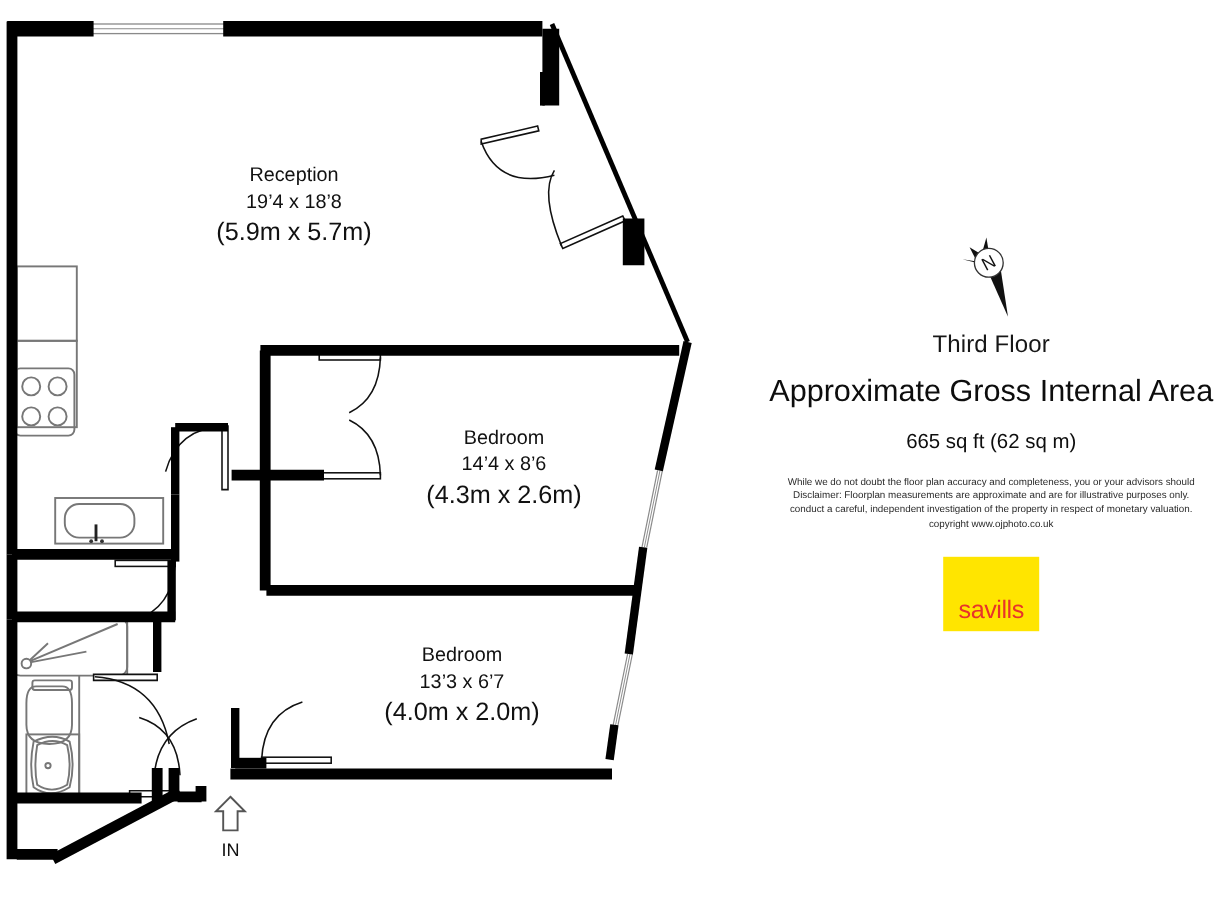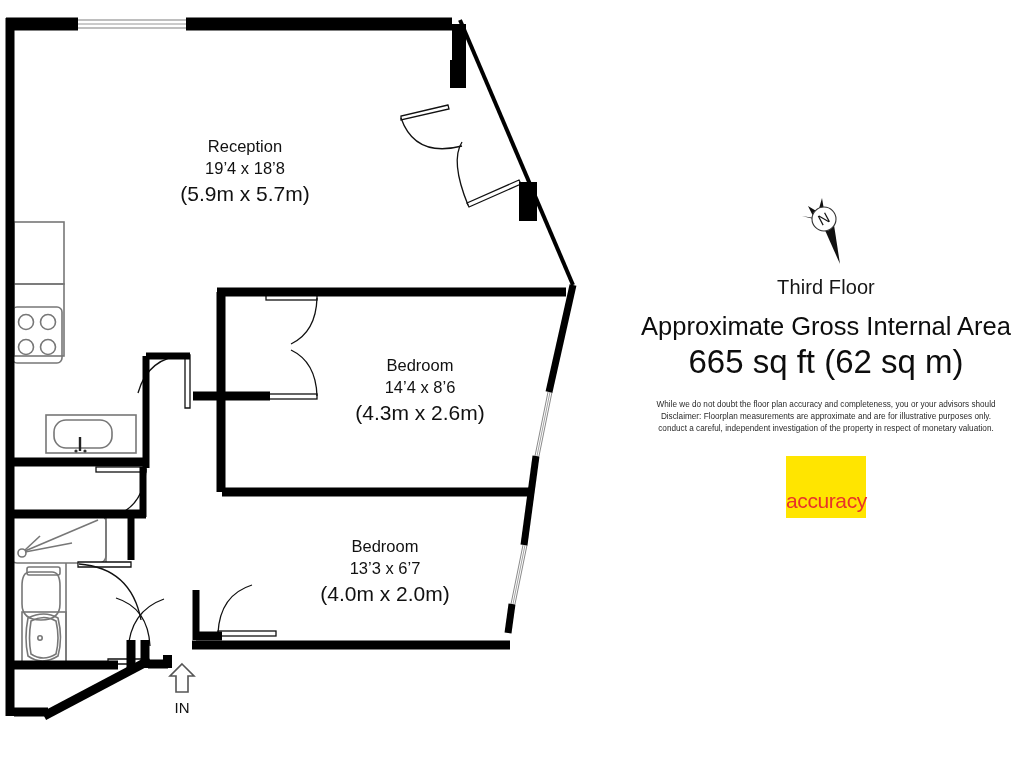--- a/index.html
+++ b/index.html
@@ -51,23 +51,24 @@
     color: #161616;
   }
   .area-title {
     font-size: 25.5px;
     margin-top: 12px;
     line-height: 1.22;
     color: #0d0d0d;
     white-space: nowrap;
   }
   .area-value {
-    font-size: 33px;
+    font-size: 17px;
     line-height: 1.22;
     color: #0d0d0d;
+    margin-top: 16px;
   }
   .disclaimer {
     margin-top: 17px;
     font-size: 8.2px;
     line-height: 1.42;
     color: #2a2a2a;
     padding: 0 28px;
   }
   .disclaimer div { white-space: nowrap; }
   .logo-wrap {
@@ -100,21 +101,21 @@
     white-space: nowrap;
   }
   .room-label .rl-name { font-size: 16.5px; }
   .room-label .rl-imp  { font-size: 16.5px; }
   .room-label .rl-met  { font-size: 21px; }
   #label-reception { left: 150px; top: 136px; width: 190px; }
   #label-bedroom-1 { left: 320px; top: 355px; width: 200px; }
   #label-bedroom-2 { left: 285px; top: 536px; width: 200px; }
   .in-marker {
     position: absolute;
-    left: 160px;
+    left: 170px;
     top: 662px;
     width: 44px;
     text-align: center;
   }
   .in-marker .in-text {
     font-size: 15px;
     color: #111111;
     margin-top: 1px;
   }
 </style>
@@ -350,23 +351,24 @@
 
     <div class="floor-label">Third Floor</div>
 
     <div class="area-title">Approximate Gross Internal Area</div>
     <div class="area-value">665 sq ft (62 sq m)</div>
 
     <div class="disclaimer">
       <div>While we do not doubt the floor plan accuracy and completeness, you or your advisors should</div>
       <div>Disclaimer: Floorplan measurements are approximate and are for illustrative purposes only.</div>
       <div>conduct a careful, independent investigation of the property in respect of monetary valuation.</div>
+      <div>copyright www.ojphoto.co.uk</div>
     </div>
 
     <div class="logo-wrap">
       <div class="savills-logo">
-        <div class="logo-text">accuracy</div>
+        <div class="logo-text">savills</div>
       </div>
     </div>
 
   </div>
 
 </div>
 
 </body></html>

